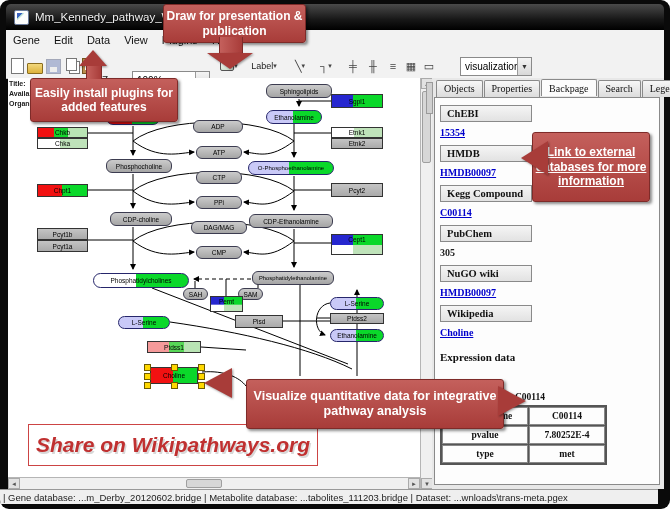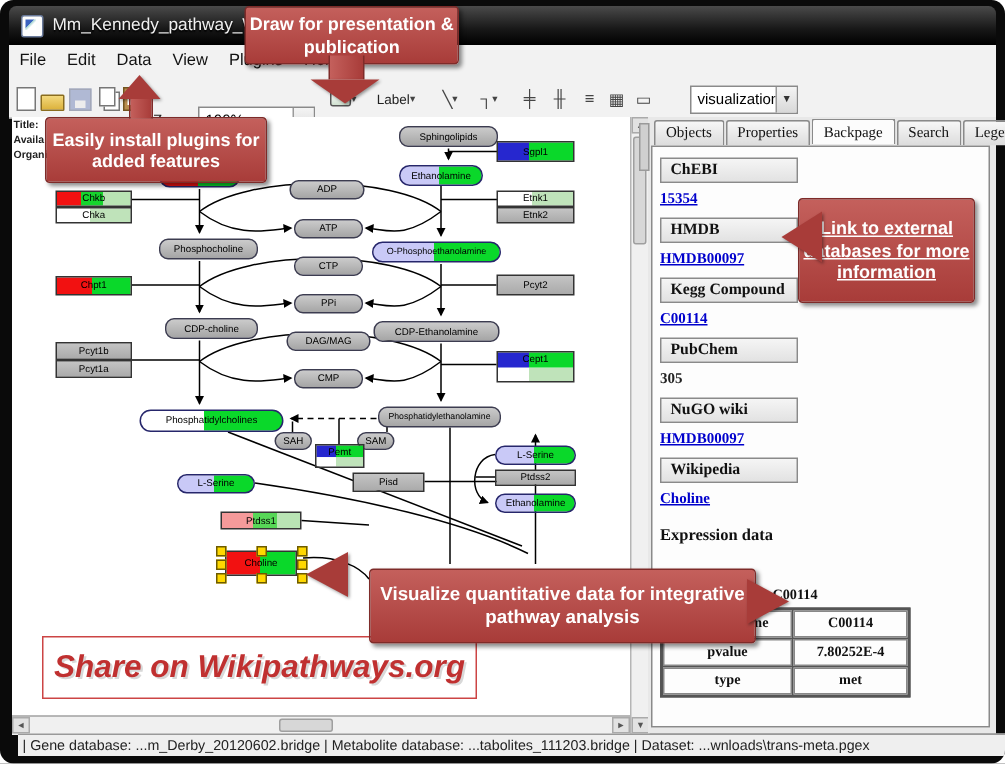--- a/index.html
+++ b/index.html
@@ -61,39 +61,39 @@
   .fill-ptdss1{background:linear-gradient(90deg,#f59a9a 0 40%,#57d757 40% 70%,#b9e4b4 70%);}
   .fill-graybox{background:linear-gradient(180deg,#c4c4c4,#aaaaaa);}
   .fill-dual{background-image:linear-gradient(90deg,#2627cf 0 42%,#0ad82a 42%),linear-gradient(90deg,#ffffff 0 42%,#bfe3ba 42%);background-size:100% 55%,100% 50%;background-position:top,bottom;background-repeat:no-repeat;align-items:flex-start;padding-top:1px;}
   .handle{position:absolute;width:5px;height:5px;background:#ffd800;border:1px solid #6d5b00;z-index:3;}
   
   .hscroll{position:absolute;left:8px;top:477px;width:412px;height:12px;background:#f0f0f0;border-top:1px solid #b5b5b5;}
   .vscroll{position:absolute;left:420px;top:78px;width:12px;height:411px;background:#f0f0f0;border-left:1px solid #b5b5b5;}
   .sb-btn{position:absolute;width:12px;height:11px;background:#e2e2e2;border:1px solid #aaa;box-sizing:border-box;font-size:6px;color:#555;display:flex;align-items:center;justify-content:center;}
   .sb-thumb{position:absolute;background:#d7d7d7;border:1px solid #9f9f9f;border-radius:2px;box-sizing:border-box;}
   
-  .statusbar{position:absolute;left:12px;top:489px;width:658px;height:14px;background:#efefef;border-top:1px solid #999;display:flex;align-items:center;font-size:9.5px;color:#222;white-space:nowrap;overflow:hidden;}
+  .statusbar{position:absolute;left:0;top:489px;width:658px;height:14px;background:#efefef;border-top:1px solid #999;display:flex;align-items:center;font-size:9.5px;color:#222;white-space:nowrap;overflow:hidden;}
   
   .callout{position:absolute;z-index:60;background:linear-gradient(180deg,#c4605c,#a83c39);border:1px solid #7e2b29;border-radius:3px;color:#fff;font-weight:bold;font-size:12px;text-align:center;display:flex;align-items:center;justify-content:center;box-shadow:2px 2px 3px rgba(0,0,0,.45);line-height:1.2;padding:2px;}
   .c-arrow{position:absolute;z-index:60;width:0;height:0;filter:drop-shadow(1px 1px 1px rgba(0,0,0,.4));}
   .c-shaft{position:absolute;z-index:60;background:linear-gradient(90deg,#c4605c,#a83c39);border-left:1px solid #7e2b29;border-right:1px solid #7e2b29;}
   .share{position:absolute;left:28px;top:424px;width:288px;height:40px;background:#fff;border:1px solid #cc4444;z-index:40;display:flex;align-items:center;justify-content:center;font-size:21px;font-style:italic;font-weight:bold;color:#c03030;text-shadow:1.5px 1.5px 0 #d8d8d8;}
 </style>
 </head>
 <body>
 
 <div class="frame">
 
   <div class="titlebar">
     <div class="title-icon"></div>
     <div class="title-text">Mm_Kennedy_pathway_WP1771_45176.gp</div>
   </div>
 
   <div class="menubar">
-    <span class="menu-item">File</span>
+    <span class="menu-item">Gene</span>
     <span class="menu-item">Edit</span>
     <span class="menu-item">Data</span>
     <span class="menu-item">View</span>
     <span class="menu-item">Plugins</span>
     <span class="menu-item">Help</span>
   </div>
 
   <div class="toolbar"></div>
   <div class="tbtn" style="left:8px;">
       <span class="ico-new"></span>

